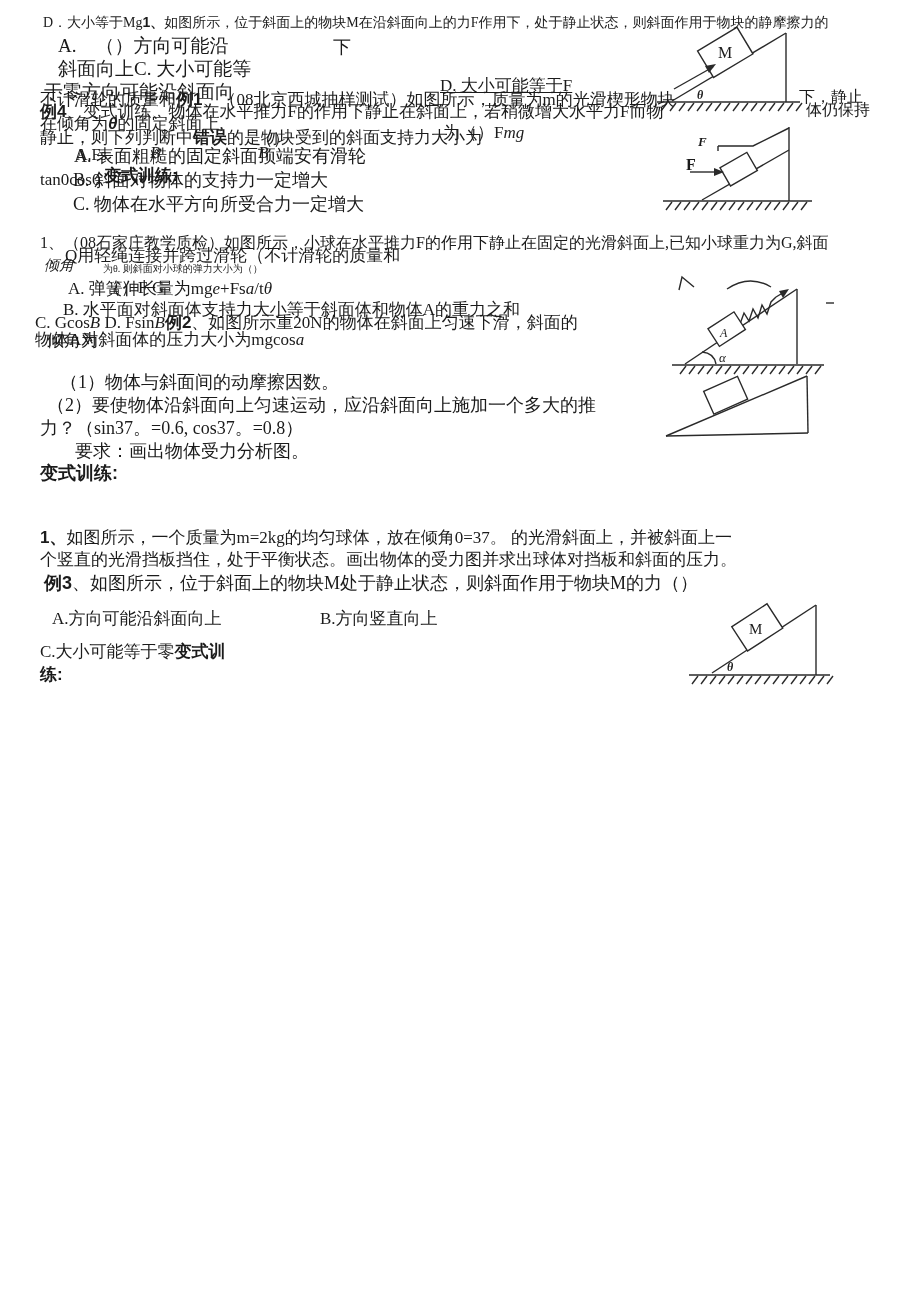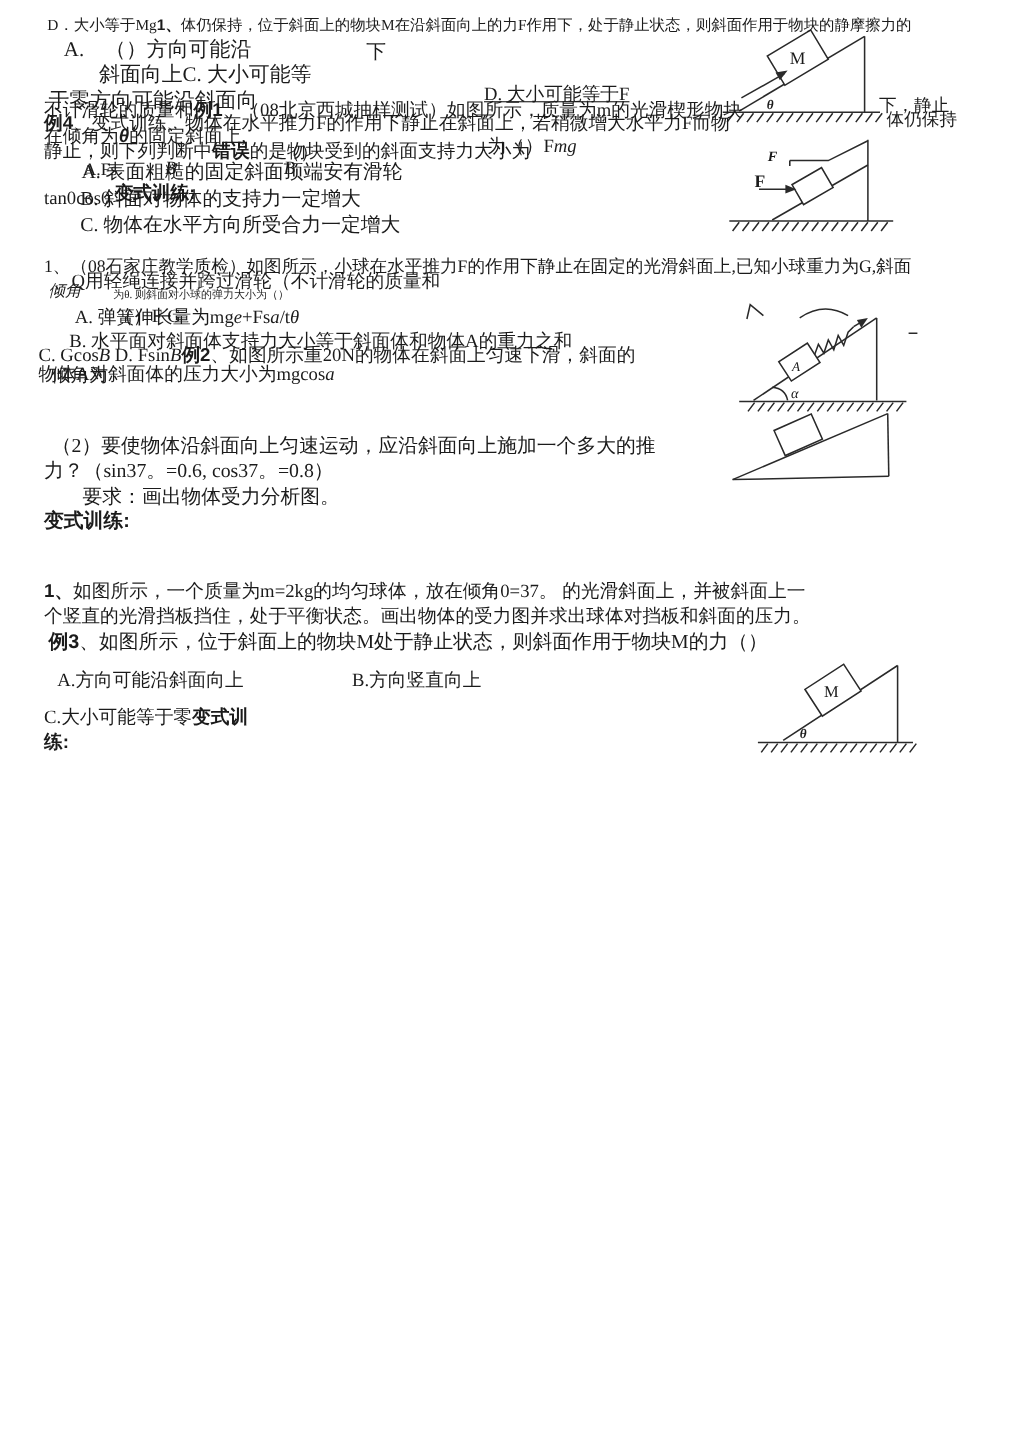--- a/index.html
+++ b/index.html
@@ -81,24 +81,24 @@
     <g>
         <path d="M698 676L692 684M707 676L701 684M716 676L710 684M725 676L719 684M734 676L728 684M743 676L737 684M752 676L746 684M761 676L755 684M770 676L764 684M779 676L773 684M788 676L782 684M797 676L791 684M806 676L800 684M815 676L809 684M824 676L818 684M833 676L827 684"></path>
       </g>
     <line x1="712" y1="673" x2="816" y2="605"></line>
     <line x1="816" y1="605" x2="816" y2="675"></line>
     <rect x="736" y="613" width="42" height="29" transform="rotate(-33 757 627)"></rect>
     <text x="749" y="634" font-size="15">M</text>
     <text x="727" y="671" font-size="12" font-style="italic" font-weight="bold">θ</text>
   </svg>
 
-<div class="tl" style="left: 43px; top: 15px; font-size: 14px;"><span>D．大小等于Mg</span><span class="b">1、</span><span>体仍保持，位于斜面上的物块M在沿斜面向上的力F作用下，处于静止状态，则斜面作用于物块的静摩擦力的</span></div>
+<div class="tl" style="left: 43px; top: 15px; font-size: 14px;"><span>D．大小等于Mg</span><span class="b">1、</span><span>如图所示，位于斜面上的物块M在沿斜面向上的力F作用下，处于静止状态，则斜面作用于物块的静摩擦力的</span></div>
     <div class="tl" style="left: 58px; top: 36px; font-size: 19px;"><span>A.　（）方向可能沿</span></div>
     <div class="tl" style="left: 333px; top: 38px; font-size: 18px;"><span>下</span></div>
-    <div class="tl" style="left: 58px; top: 59px; font-size: 19px; margin-left: 32px;"><span>斜面向上C. 大小可能等</span></div>
+    <div class="tl" style="left: 58px; top: 59px; font-size: 19px;"><span>斜面向上C. 大小可能等</span></div>
     <div class="tl" style="left: 440px; top: 77px; font-size: 17px; text-decoration: underline;"><span>D. 大小可能等于F</span></div>
     <div class="tl" style="left: 44px; top: 82px; font-size: 19px;"><span>于零方向可能沿斜面向</span></div>
     <div class="tl" style="left: 40px; top: 91px; font-size: 17px;"><span>不计滑轮的质量和</span><span class="b">例1</span><span>、（08北京西城抽样测试）如图所示，质量为m的光滑楔形物块</span></div>
     <div class="tl" style="left: 799px; top: 88px; font-size: 16px;"><span>下，静止</span></div>
     <div class="tl" style="left: 806px; top: 101px; font-size: 16px;"><span>体仍保持</span></div>
     <div class="tl" style="left: 40px; top: 103px; font-size: 17px;"><span class="b">例4</span><span>、变式训练、物体在水平推力F的作用下静止在斜面上，若稍微增大水平力F而物</span></div>
     <div class="tl" style="left: 40px; top: 115px; font-size: 17px;"><span>在倾角为</span><span class="b i">θ</span><span>的固定斜面上,</span></div>
     <div class="tl" style="left: 40px; top: 129px; font-size: 17px;"><span>静止，则下列判断中</span><span class="b">错误</span><span>的是物块受到的斜面支持力大小为</span></div>
     <div class="tl" style="left: 256px; top: 130px; font-size: 17px;"><span>（）</span></div>
     <div class="tl" style="left: 443px; top: 124px; font-size: 17px;"><span>为（）F</span><span class="i">mg</span></div>
@@ -114,20 +114,21 @@
     <div class="tl" style="left: 48px; top: 247px; font-size: 17px;"><span>、Q用轻绳连接并跨过滑轮（不计滑轮的质量和</span></div>
     <div class="tl" style="left: 44px; top: 257px; font-size: 15px;"><span class="i">倾角</span></div>
     <div class="tl" style="left: 103px; top: 263px; font-size: 10px;"><span>为θ. 则斜面对小球的弹力大小为（）</span></div>
     <div class="tl" style="left: 68px; top: 280px; font-size: 17px;"><span>A. 弹簧伸长量为mg</span><span class="i">e</span><span>+Fs</span><span class="i">a</span><span>/t</span><span class="i">θ</span></div>
     <div class="tl" style="left: 104px; top: 279px; font-size: 17px;"><span>（）F</span></div>
     <div class="tl" style="left: 152px; top: 279px; font-size: 17px;"><span>G</span></div>
     <div class="tl" style="left: 63px; top: 301px; font-size: 17px;"><span>B. 水平面对斜面体支持力大小等于斜面体和物体A的重力之和</span></div>
     <div class="tl" style="left: 35px; top: 314px; font-size: 17px;"><span>C. Gcos</span><span class="i">B</span><span> D. Fsin</span><span class="i">B</span><span class="b">例2</span><span>、如图所示重20N的物体在斜面上匀速下滑，斜面的</span></div>
     <div class="tl" style="left: 35px; top: 331px; font-size: 17px;"><span>物体A对斜面体的压力大小为mgcos</span><span class="i">a</span></div>
     <div class="tl" style="left: 47px; top: 332px; font-size: 17px;"><span>倾角为</span></div>
+    <div class="tl" style="left: 60px; top: 373px; font-size: 18px;"><span>（1）物体与斜面间的动摩擦因数。</span></div>
     <div class="tl" style="left: 47px; top: 396px; font-size: 18px;"><span>（2）要使物体沿斜面向上匀速运动，应沿斜面向上施加一个多大的推</span></div>
     <div class="tl" style="left: 40px; top: 419px; font-size: 18px;"><span>力？（sin37。=0.6, cos37。=0.8）</span></div>
     <div class="tl" style="left: 75px; top: 442px; font-size: 18px;"><span>要求：画出物体受力分析图。</span></div>
     <div class="tl" style="left: 40px; top: 464px; font-size: 18px;"><span class="b">变式训练:</span></div>
     <div class="tl" style="left: 40px; top: 529px; font-size: 17px;"><span class="b">1、</span><span>如图所示，一个质量为m=2kg的均匀球体，放在倾角0=37。 的光滑斜面上，并被斜面上一</span></div>
     <div class="tl" style="left: 40px; top: 551px; font-size: 17px;"><span>个竖直的光滑挡板挡住，处于平衡状态。画出物体的受力图并求出球体对挡板和斜面的压力。</span></div>
     <div class="tl" style="left: 44px; top: 574px; font-size: 18px;"><span class="b">例3</span><span>、如图所示，位于斜面上的物块M处于静止状态，则斜面作用于物块M的力（）</span></div>
     <div class="tl" style="left: 52px; top: 610px; font-size: 17px;"><span>A.方向可能沿斜面向上</span></div>
     <div class="tl" style="left: 320px; top: 610px; font-size: 17px;"><span>B.方向竖直向上</span></div>
     <div class="tl" style="left: 40px; top: 643px; font-size: 17px;"><span>C.大小可能等于零</span><span class="b">变式训</span></div>

